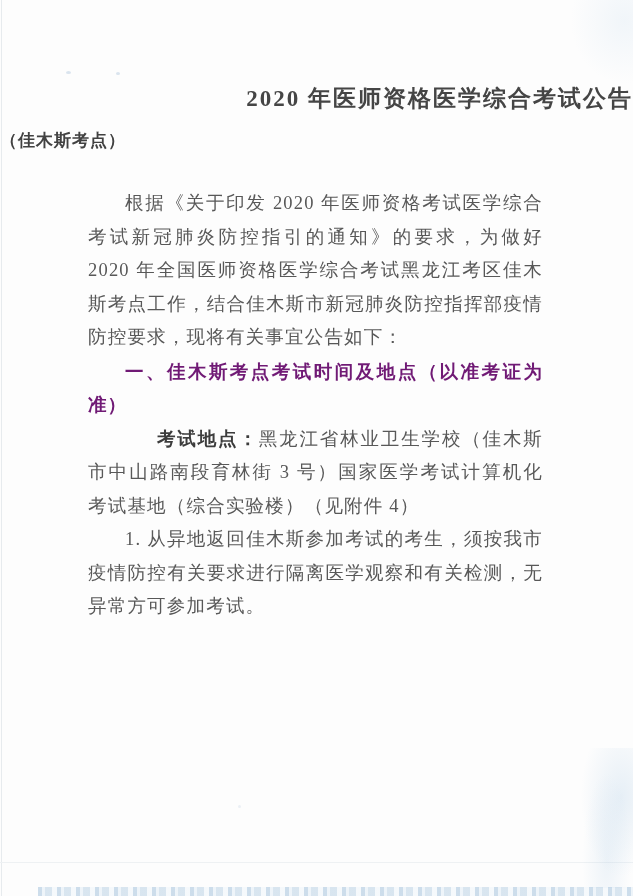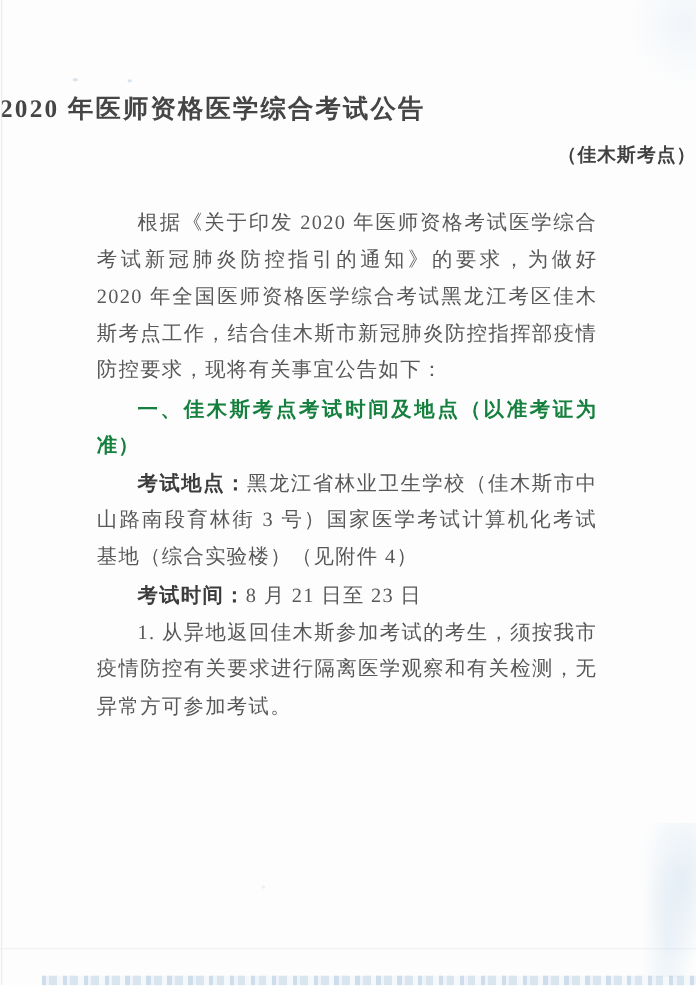--- a/index.html
+++ b/index.html
@@ -39,31 +39,31 @@
     position: absolute; right: 0; top: 0; width: 72px; height: 95px;
     background: radial-gradient(ellipse at 88% 22%, rgba(175,204,230,0.16), transparent 60%);
   }
   .speck { position: absolute; border-radius: 50%; background: rgba(190,208,226,0.55); }
   .speck-a { left: 66px;  top: 71px;  width: 5px; height: 3px; }
   .speck-b { left: 116px; top: 72px;  width: 4px; height: 3px; }
   .speck-c { left: 238px; top: 805px; width: 3px; height: 3px; opacity: .5; }
   
   .doc-title {
     margin: 84px 0 0 0;
-    text-align: left;
+    text-align: right;
     font-family: "Liberation Serif", "DejaVu Serif", serif;
     font-weight: 700;
     font-size: 23px;
     line-height: 30px;
     letter-spacing: 2px;
     color: #454545;
   }
   .doc-subtitle {
     margin: 15px 0 0 0;
-    text-align: right;
+    text-align: left;
     font-family: "Liberation Serif", "DejaVu Serif", serif;
     font-weight: 700;
     font-size: 17px;
     line-height: 24px;
     letter-spacing: 1px;
     color: #414141;
   }
   .body-block {
     position: absolute;
     left: 88px;
@@ -78,45 +78,45 @@
     text-align: justify;
   }
   .para {
     font-family: "Liberation Serif", "DejaVu Serif", serif;
     color: #585858;
     letter-spacing: 1.2px;
   }
   .heading {
     font-family: "Liberation Sans", "DejaVu Sans", sans-serif;
     font-weight: 700;
-    color: #15803d;
+    color: #701a75;
     letter-spacing: 1px;
   }
   .inline-label {
     font-family: "Liberation Sans", "DejaVu Sans", sans-serif;
     font-weight: 700;
     color: #3c3c3c;
+    margin-left: 32px;
   }
 </style>
 </head>
 <body>
 
 <div class="page">
 
   <h1 class="doc-title">2020 年医师资格医学综合考试公告</h1>
   <h2 class="doc-subtitle">（佳木斯考点）</h2>
 
   <div class="body-block">
     <p class="para">根据《关于印发 2020 年医师资格考试医学综合考试新冠肺炎防控指引的通知》的要求，为做好 2020 年全国医师资格医学综合考试黑龙江考区佳木斯考点工作，结合佳木斯市新冠肺炎防控指挥部疫情防控要求，现将有关事宜公告如下：</p>
 
     <p class="heading">一、佳木斯考点考试时间及地点（以准考证为准）</p>
 
     <p class="para"><span class="inline-label">考试地点：</span><span>黑龙江省林业卫生学校（佳木斯市中山路南段育林街 3 号）国家医学考试计算机化考试基地（综合实验楼）（见附件 4）</span></p>
 
-    <p class="para"><span class="inline-label">考试时间：</span><span>8 月 21 日至 23 日</span></p>
 
 
 
 
     <p class="para">1. 从异地返回佳木斯参加考试的考生，须按我市疫情防控有关要求进行隔离医学观察和有关检测，无异常方可参加考试。</p>
   </div>
 
   <div class="edge-line-left"></div>
   <div class="paper-edge-shadow"></div>
   <div class="speckle-tr"></div>

